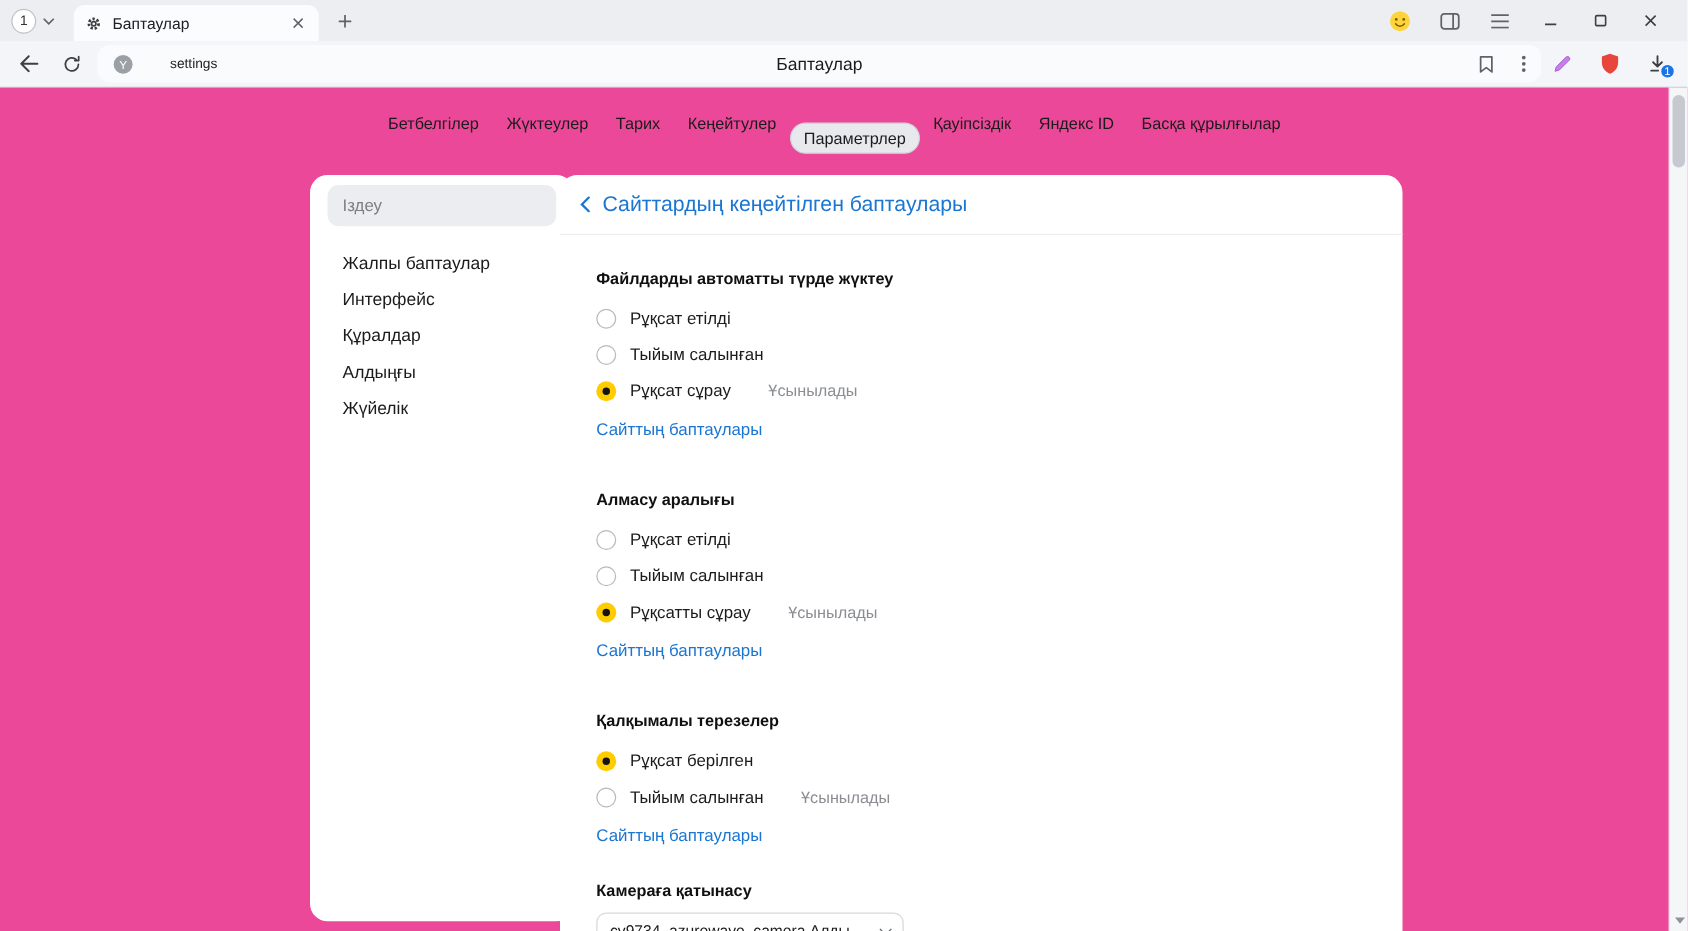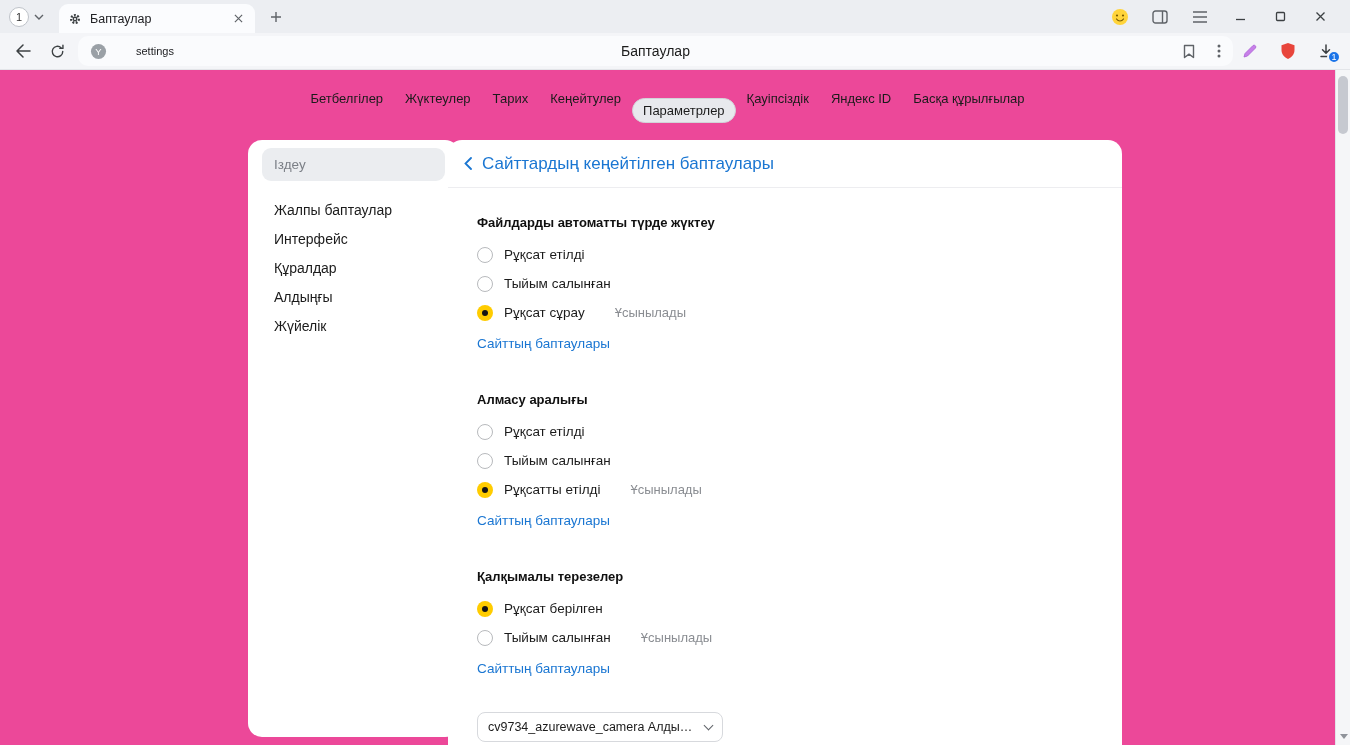--- a/index.html
+++ b/index.html
@@ -253,32 +253,33 @@
             <span class="opt-badge">Ұсынылады</span>
           </div><a class="site-link" href="#">Сайттың баптаулары</a></div>
         <div class="section"><div class="sec-heading">Алмасу аралығы</div><div class="opt-row">
             <span class="radio"></span>
             <span class="opt-label">Рұқсат етілді</span>
           </div><div class="opt-row">
             <span class="radio"></span>
             <span class="opt-label">Тыйым салынған</span>
           </div><div class="opt-row">
             <span class="radio selected"></span>
-            <span class="opt-label">Рұқсатты етілді</span>
+            <span class="opt-label">Рұқсатты сұрау</span>
             <span class="opt-badge">Ұсынылады</span>
           </div><a class="site-link" href="#">Сайттың баптаулары</a></div>
         <div class="section"><div class="sec-heading">Қалқымалы терезелер</div><div class="opt-row">
             <span class="radio selected"></span>
             <span class="opt-label">Рұқсат берілген</span>
           </div><div class="opt-row">
             <span class="radio"></span>
             <span class="opt-label">Тыйым салынған</span>
             <span class="opt-badge">Ұсынылады</span>
           </div><a class="site-link" href="#">Сайттың баптаулары</a></div>
         <div class="section">
+          <div class="sec-heading">Камераға қатынасу</div>
           <div class="dropdown">
             <span class="dd-value">cv9734_azurewave_camera Алдыңғы</span>
             <span class="dd-chev"></span>
           </div>
         </div>
       </div>
   </div>
 
   <div class="scrollbar">
     <div class="sb-thumb"></div>

